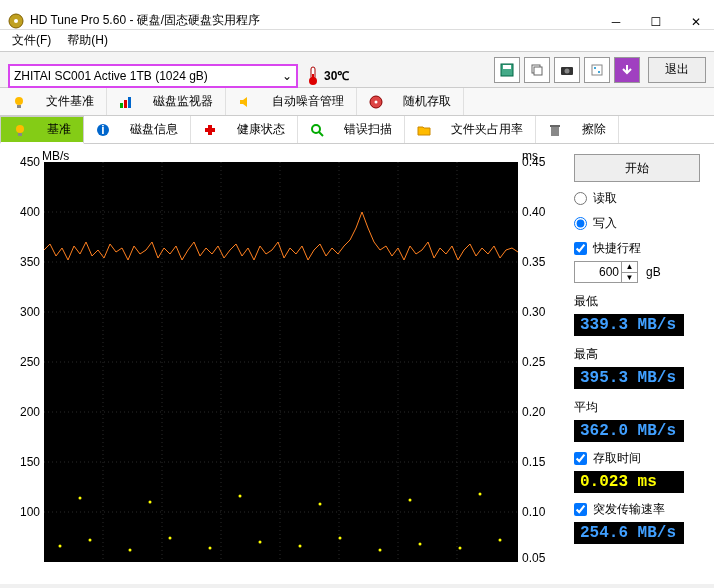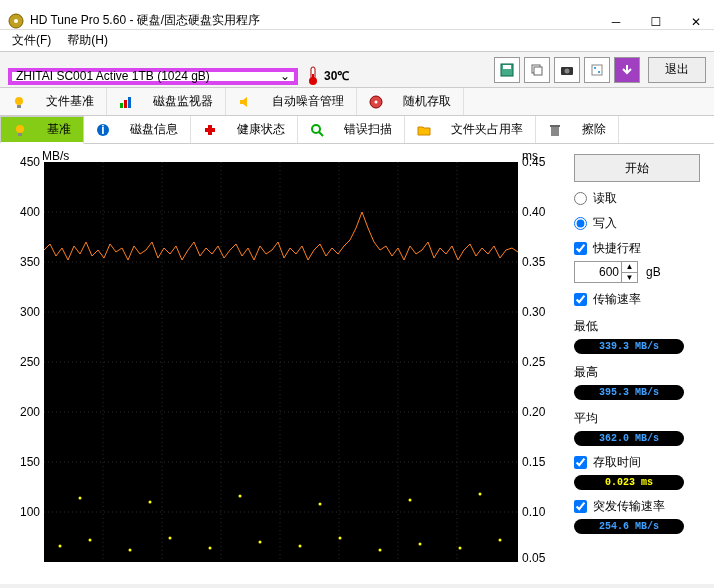--- a/index.html
+++ b/index.html
@@ -5,21 +5,21 @@
 * { box-sizing: border-box; margin: 0; padding: 0; font-family: "Microsoft YaHei", "SimSun", sans-serif; font-size: 12px; }
 body { background: #f0f0f0; width: 714px; height: 588px; overflow: hidden; }
 .titlebar { background: #fff; height: 30px; display: flex; align-items: flex-end; padding: 0 8px; border-bottom: 1px solid #ddd; }
 .titlebar-icon { width: 16px; height: 16px; margin-right: 6px; }
 .titlebar-text { flex: 1; font-size: 12px; }
 .titlebar-btns { display: flex; gap: 20px; }
 .titlebar-btn { width: 20px; text-align: center; cursor: pointer; }
 .menubar { background: #fff; height: 22px; display: flex; align-items: center; padding: 0 4px; border-bottom: 1px solid #ccc; }
 .menubar-item { padding: 2px 8px; cursor: pointer; }
 .toolbar { background: #f4f4f4; height: 36px; display: flex; align-items: center; padding: 4px 8px; gap: 8px; border-bottom: 1px solid #ccc; }
-.drive-select { height: 17px; width: 290px; background: #fff; border: 4px solid #d946ef; padding: 0 4px; font-family: "Courier New", monospace; display: flex; align-items: center; justify-content: space-between; margin-top: 13px; }
+.drive-select { height: 24px; width: 290px; background: #fff; border: 2px solid #d946ef; padding: 0 4px; font-family: "Courier New", monospace; display: flex; align-items: center; justify-content: space-between; margin-top: 13px; }
 .temp { display: flex; align-items: center; gap: 4px; margin-top: 12px; }
 .temp-icon { width: 14px; height: 20px; }
 .tool-icons { display: flex; gap: 4px; margin-left: auto; }
 .tool-icon { width: 26px; height: 26px; border: 1px solid #999; background: #fff; display: flex; align-items: center; justify-content: center; cursor: pointer; }
 .tool-icon.purple { background: #a040c0; }
 .exit-btn { height: 26px; padding: 0 16px; border: 1px solid #999; background: #eee; cursor: pointer; }
 .tabs-outer { background: #fff; }
 .tabrow { display: flex; border-bottom: 1px solid #ccc; height: 28px; }
 .tabrow.top { background: #f8f8f8; }
 .tab { display: flex; align-items: center; gap: 20px; padding: 0 12px; cursor: pointer; border-right: 1px solid #e0e0e0; }
@@ -28,21 +28,21 @@
 .content { display: flex; height: 440px; background: #fff; }
 .chart-area { position: relative; width: 560px; height: 420px; padding: 6px 0 0 0; }
 .chart-svg { width: 548px; height: 416px; }
 .side-panel { flex: 1; padding: 10px 14px; display: flex; flex-direction: column; gap: 4px; }
 .start-btn { height: 28px; border: 1px solid #999; background: #eee; cursor: pointer; }
 .radio-row, .check-row { display: flex; align-items: center; gap: 4px; margin-top:4px;}
 .num-input { width: 64px; height: 22px; border: 1px solid #999; text-align: right; padding-right: 18px; position: relative; display:inline-flex; align-items:center; justify-content:flex-end; background:#fff;}
 .num-input .spin { position: absolute; right: 0; top: 0; width: 16px; height: 100%; display: flex; flex-direction: column; border-left:1px solid #999;}
 .num-input .spin div { flex: 1; font-size: 8px; text-align: center; line-height: 9px; border-bottom:1px solid #999; cursor:pointer;}
 .stat-label { margin-top: 6px; }
-.stat-box { background: #000; color: #41a0ff; font-family: "Courier New", monospace; font-weight: bold; padding: 2px 6px; width: 110px; text-align: center; font-size:10px;border-radius:9px;}
+.stat-box { background: #000; color: #41a0ff; font-family: "Courier New", monospace; font-weight: bold; padding: 2px 6px; width: 110px; text-align: left; font-size:16px;}
 .stat-box.yellow { color: #ffff00; }
 input[type=radio],input[type=checkbox]{margin-right:2px;}
 </style>
 </head>
 <body>
 
 <div class="titlebar">
   <svg class="titlebar-icon" viewBox="0 0 16 16">
       <circle cx="8" cy="8" r="7" fill="#c0a020" stroke="#806000"></circle>
       <circle cx="8" cy="8" r="2" fill="#fff"></circle>
@@ -276,24 +276,20 @@
         <div class="num-input">
           <span>600</span>
           <div class="spin">
               <div>▲</div>
               <div style="border:none">▼</div>
             </div>
         </div>
         <span>gB</span>
       </div>
 
-      <div class="check-row">
-          <input type="checkbox" checked="" style="">
-          <span>传输速率</span>
-        </div>
       <div class="stat-label">最低</div>
       <div class="stat-box">339.3 MB/s</div>
       <div class="stat-label">最高</div>
       <div class="stat-box">395.3 MB/s</div>
       <div class="stat-label">平均</div>
       <div class="stat-box">362.0 MB/s</div>
 
       <div class="check-row">
           <input type="checkbox" checked="" style="">
           <span>存取时间</span>

